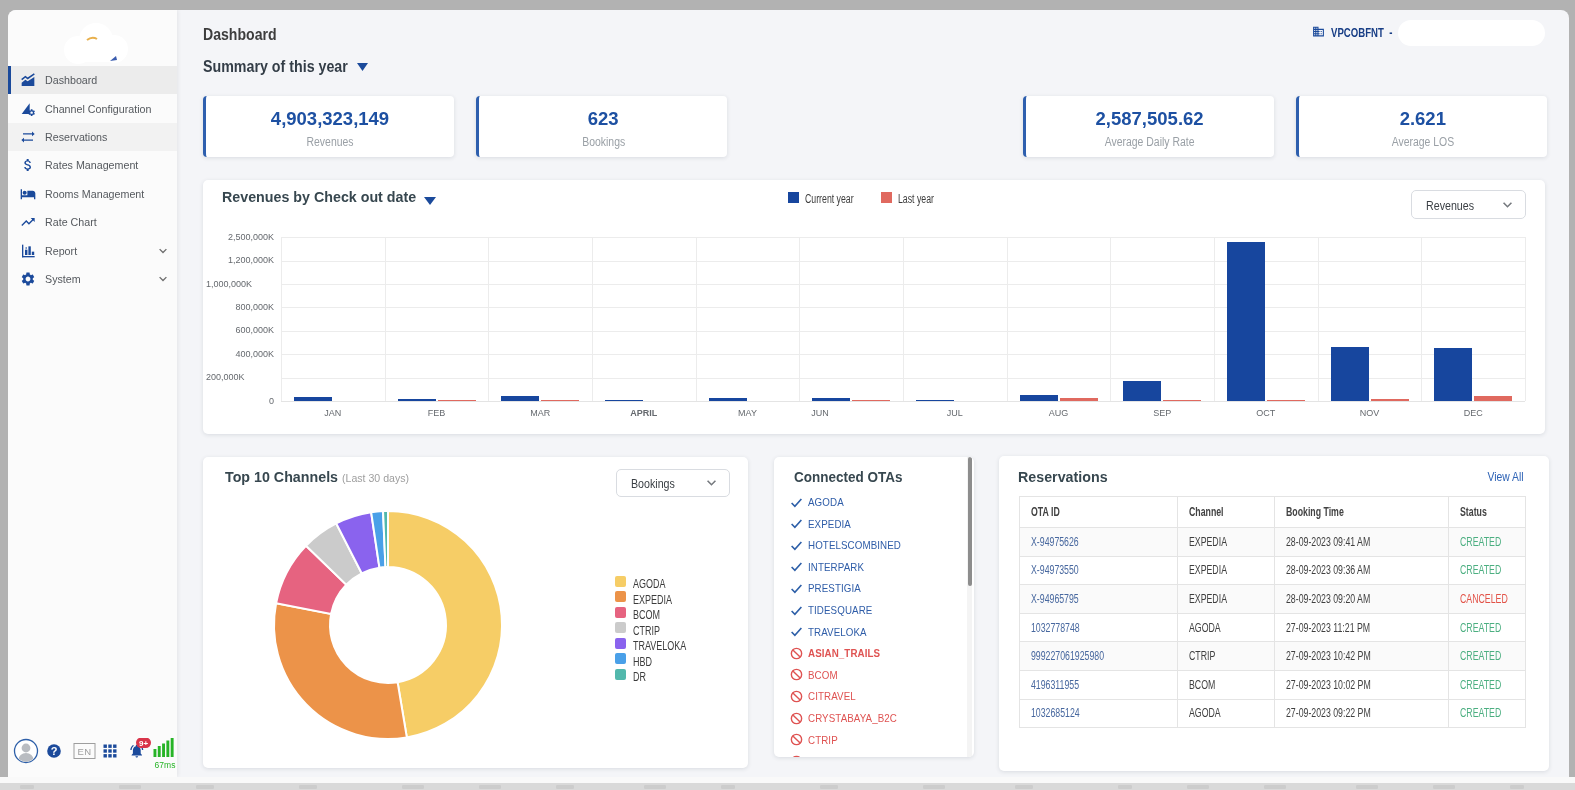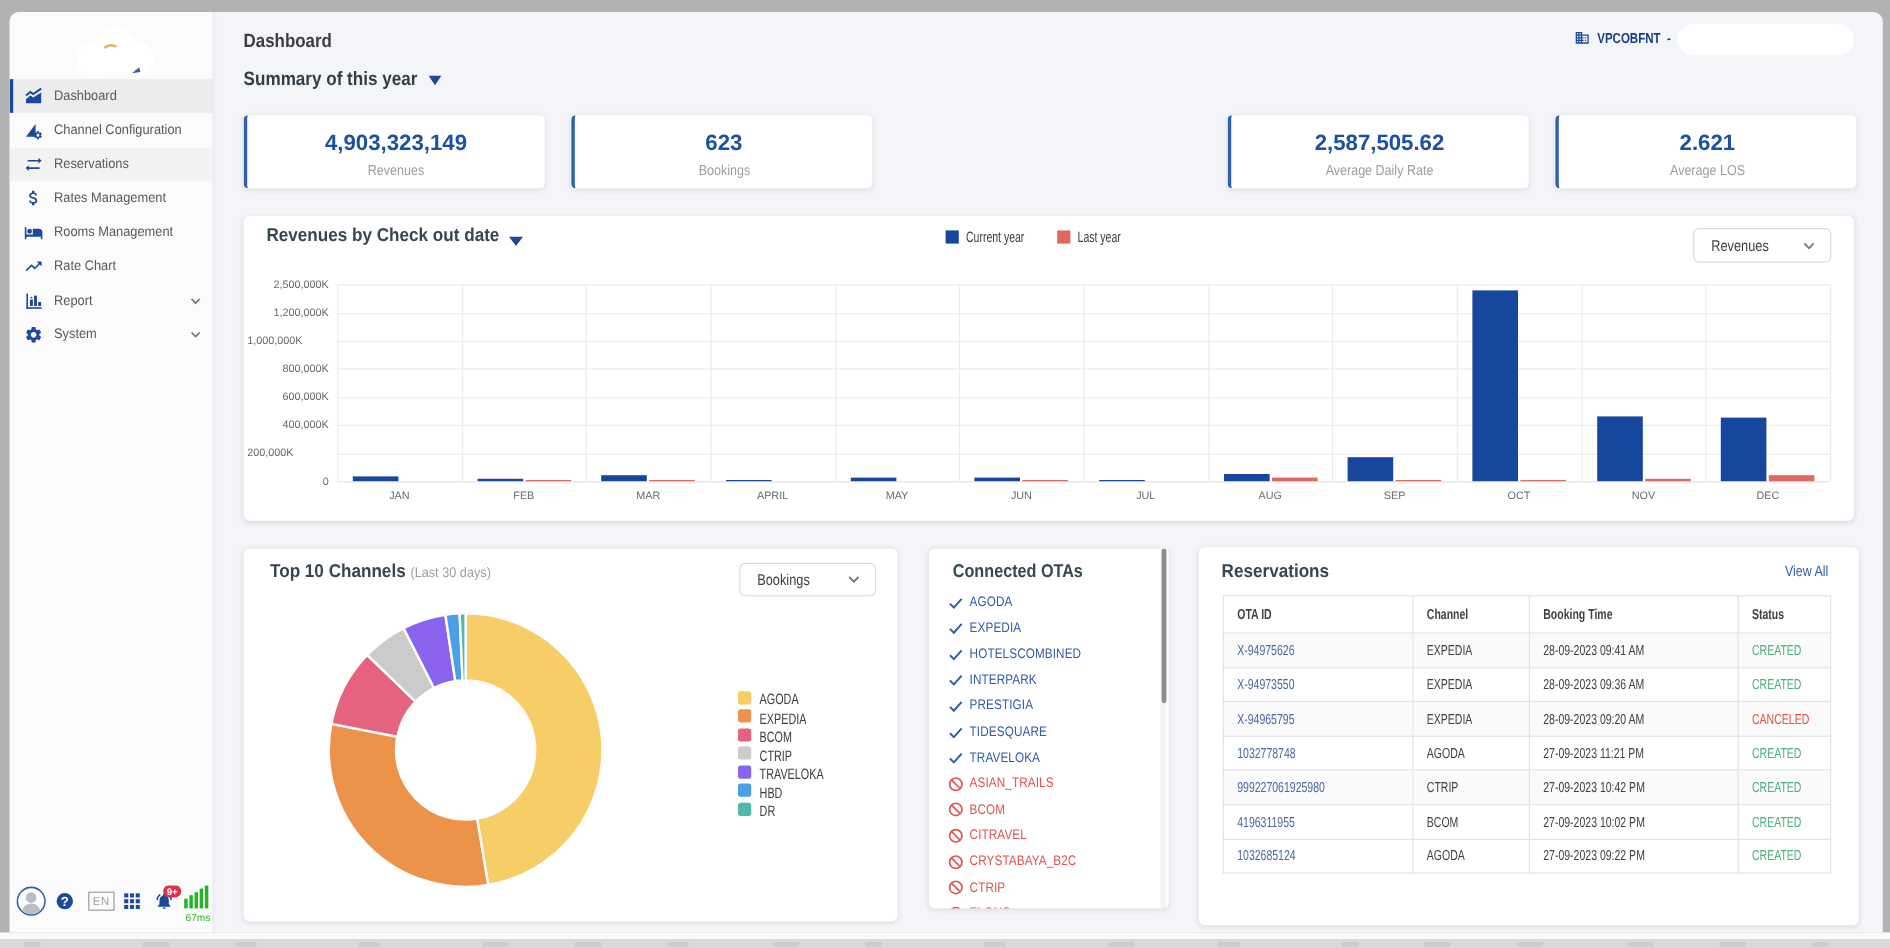--- a/index.html
+++ b/index.html
@@ -222,27 +222,27 @@
 <div class="abs" style="left:1517.0px;top:227.2px;width:1px;height:163.8px;background:#ececec;"></div>
 <div class="glabel" style="left:284.8px;top:397.5px;width:80px;text-align:center;">JAN</div>
 <div class="bar" style="left:285.8px;top:387.0px;width:38px;height:4px;background:#17469e;"></div>
 <div class="bar" style="left:325.8px;top:391.0px;width:38px;height:0px;background:#e0695f;"></div>
 <div class="glabel" style="left:388.5px;top:397.5px;width:80px;text-align:center;">FEB</div>
 <div class="bar" style="left:389.5px;top:388.5px;width:38px;height:2.5px;background:#17469e;"></div>
 <div class="bar" style="left:429.5px;top:389.7px;width:38px;height:1.3px;background:#e0695f;"></div>
 <div class="glabel" style="left:492.2px;top:397.5px;width:80px;text-align:center;">MAR</div>
 <div class="bar" style="left:493.2px;top:386.0px;width:38px;height:5px;background:#17469e;"></div>
 <div class="bar" style="left:533.2px;top:389.7px;width:38px;height:1.3px;background:#e0695f;"></div>
-<div class="glabel" style="left:595.8px;top:397.5px;width:80px;text-align:center;">APRIL</div>
+<div class="glabel" style="left:595.8px;top:397.5px;width:80px;text-align:center;font-weight:bold;">APRIL</div>
 <div class="bar" style="left:596.8px;top:390.4px;width:38px;height:0.6px;background:#17469e;"></div>
 <div class="bar" style="left:636.8px;top:391.0px;width:38px;height:0px;background:#e0695f;"></div>
 <div class="glabel" style="left:699.5px;top:397.5px;width:80px;text-align:center;">MAY</div>
 <div class="bar" style="left:700.5px;top:387.5px;width:38px;height:3.5px;background:#17469e;"></div>
 <div class="bar" style="left:740.5px;top:391.0px;width:38px;height:0px;background:#e0695f;"></div>
-<div class="glabel" style="left:803.2px;top:397.5px;width:80px;text-align:center;">JUN</div>
+<div class="glabel" style="left:803.2px;top:397.5px;width:80px;">JUN</div>
 <div class="bar" style="left:804.2px;top:388.0px;width:38px;height:3px;background:#17469e;"></div>
 <div class="bar" style="left:844.2px;top:389.7px;width:38px;height:1.3px;background:#e0695f;"></div>
 <div class="glabel" style="left:906.8px;top:397.5px;width:80px;text-align:center;">JUL</div>
 <div class="bar" style="left:907.8px;top:389.5px;width:38px;height:1.5px;background:#17469e;"></div>
 <div class="bar" style="left:947.8px;top:391.0px;width:38px;height:0px;background:#e0695f;"></div>
 <div class="glabel" style="left:1010.5px;top:397.5px;width:80px;text-align:center;">AUG</div>
 <div class="bar" style="left:1011.5px;top:385.0px;width:38px;height:6px;background:#17469e;"></div>
 <div class="bar" style="left:1051.5px;top:388.2px;width:38px;height:2.8px;background:#e0695f;"></div>
 <div class="glabel" style="left:1114.2px;top:397.5px;width:80px;text-align:center;">SEP</div>
 <div class="bar" style="left:1115.2px;top:371.0px;width:38px;height:20px;background:#17469e;"></div>
@@ -324,21 +324,21 @@
           <path d="M3 13 L9 19 L21 5.5" stroke="#2d5fa8" stroke-width="3" fill="none"></path>
         </svg>
         <span>TIDESQUARE</span>
       </div>
 <div class="otai ota-b" style="left:16px;top:166.1px;">
         <svg width="13" height="13" viewBox="0 0 24 24">
           <path d="M3 13 L9 19 L21 5.5" stroke="#2d5fa8" stroke-width="3" fill="none"></path>
         </svg>
         <span>TRAVELOKA</span>
       </div>
-<div class="otai ota-r" style="left:16px;top:187.7px;">
+<div class="otai ota-r" style="left:16px;top:187.7px;font-weight:bold;">
         <svg width="13" height="13" viewBox="0 0 24 24">
           <circle cx="12" cy="12" r="9.5" stroke="#df5352" stroke-width="2.6" fill="none"></circle>
           <path d="M5.8 5.8 L18.2 18.2" stroke="#df5352" stroke-width="2.6"></path>
         </svg>
         <span>ASIAN_TRAILS</span>
       </div>
 <div class="otai ota-r" style="left:16px;top:209.3px;">
         <svg width="13" height="13" viewBox="0 0 24 24">
           <circle cx="12" cy="12" r="9.5" stroke="#df5352" stroke-width="2.6" fill="none"></circle>
           <path d="M5.8 5.8 L18.2 18.2" stroke="#df5352" stroke-width="2.6"></path>

